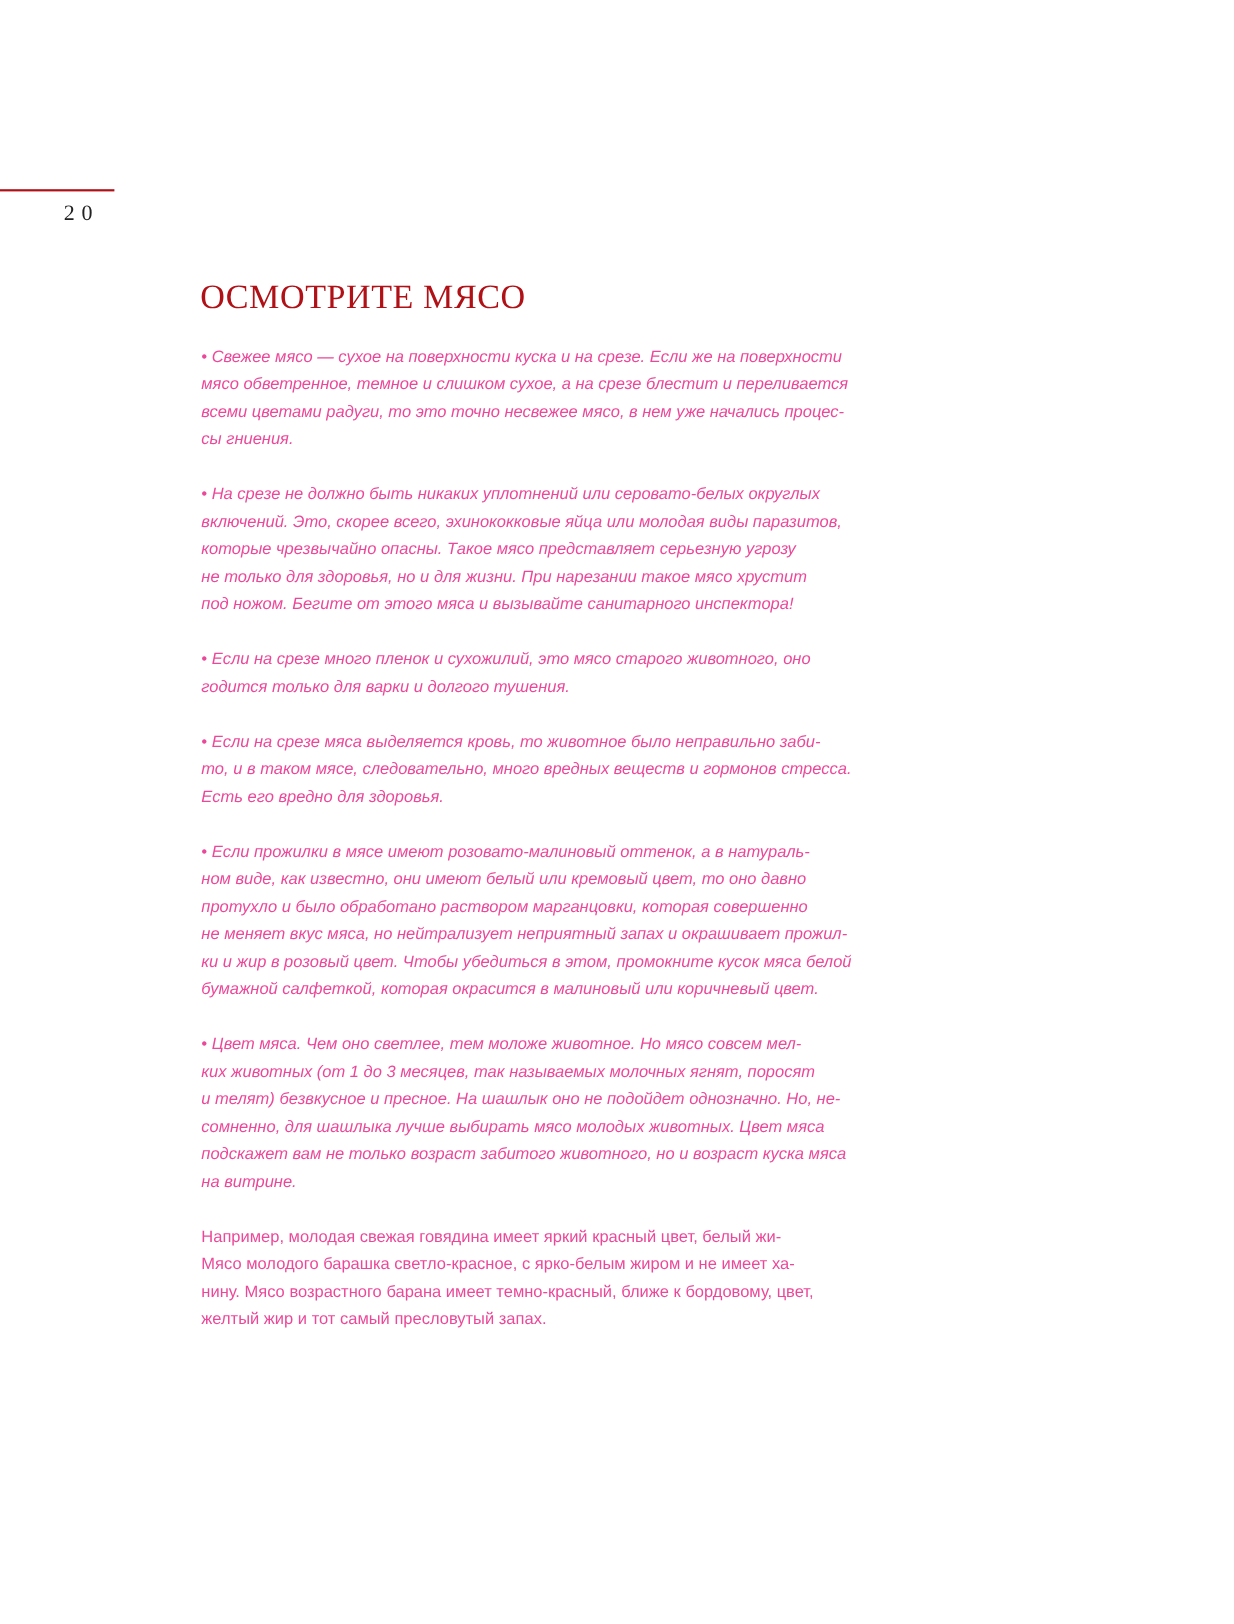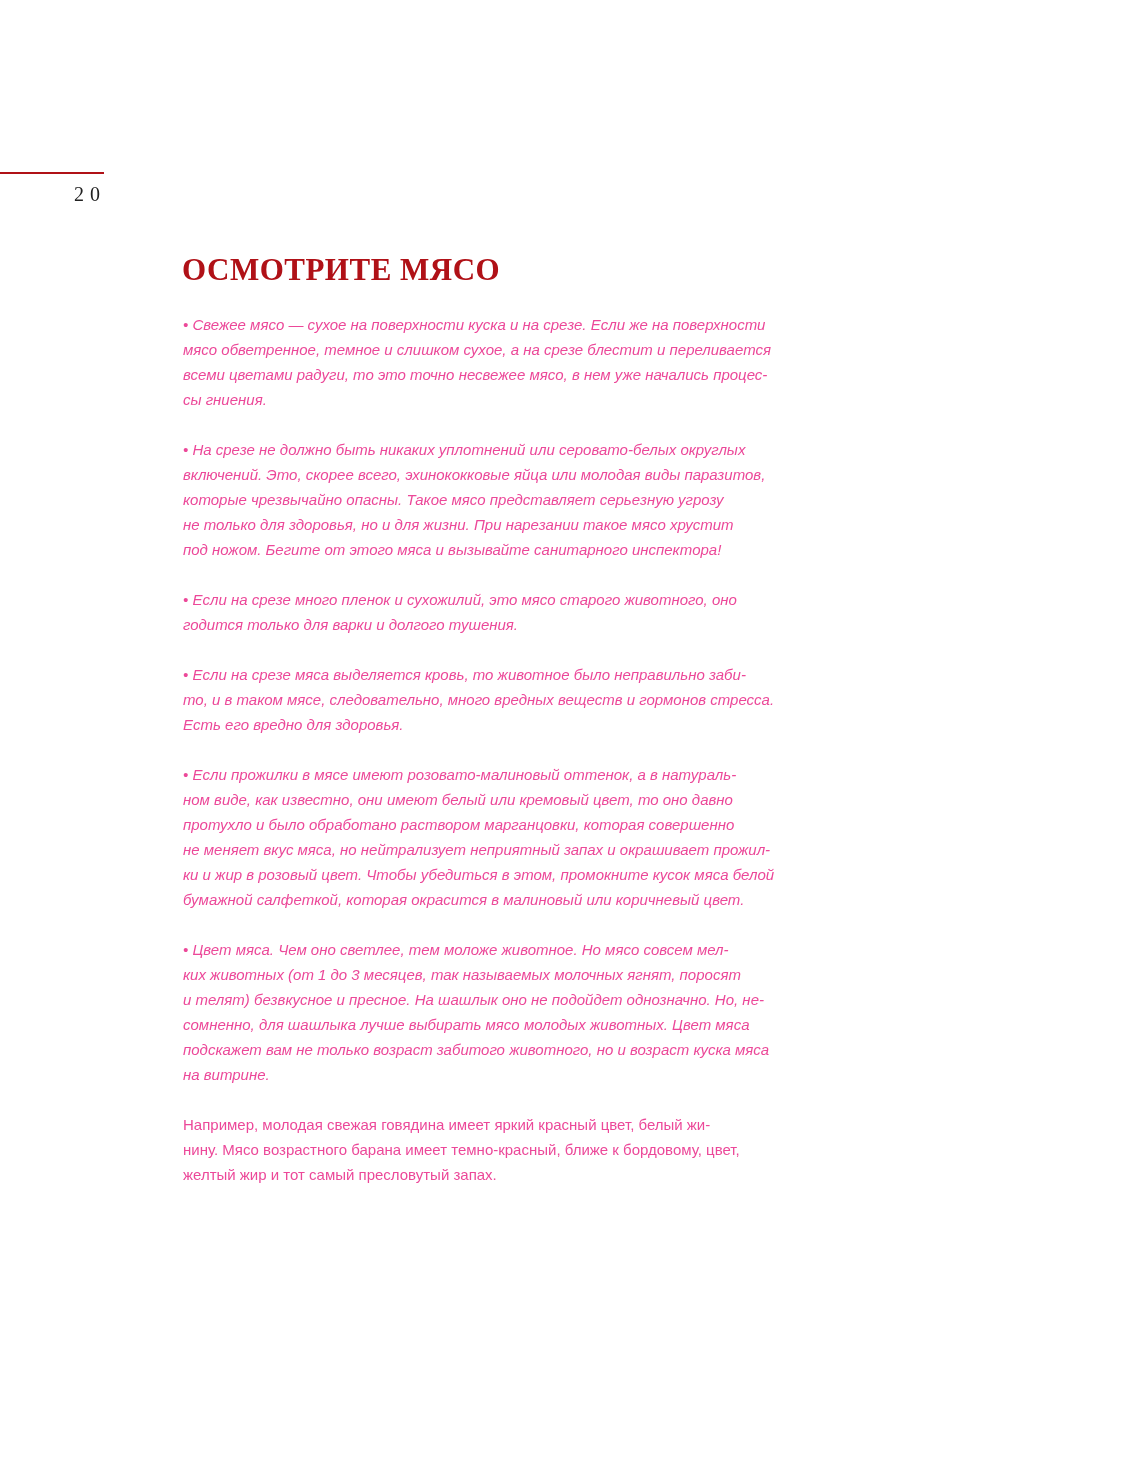--- a/index.html
+++ b/index.html
@@ -1,21 +1,21 @@
 <!DOCTYPE html>
 <html><head>
 <meta charset="utf-8">
 <style>
   html, body { margin:0; padding:0; background:#ffffff; }
   body { width:1122px; height:1476px; position:relative; overflow:hidden; }
   .rule { position:absolute; left:0; top:172px; width:104px; height:2px; background:#b01117; }
-  .page-num { position:absolute; left:64px; width:42px; top:183px; text-align:right;
+  .page-num { position:absolute; left:48px; width:42px; top:183px; text-align:right;
     font-family:"Liberation Serif", serif; font-size:20px; letter-spacing:6px; color:#222; }
   .title { position:absolute; left:182px; top:252px; margin:0;
-    font-family:"Liberation Serif", serif; font-size:31px; font-weight:bold; color:#b01117;
+    font-family:"Liberation Serif", serif; font-size:31px; font-weight:normal; color:#b01117;
     letter-spacing:0.5px; }
   .body { position:absolute; left:183px; top:312px; width:830px;
     font-family:"Liberation Sans", sans-serif; font-size:15px; line-height:25px; color:#ec4899; }
   .para { margin:0 0 25px 0; }
   .para.italic { font-style:italic; }
   .para.tight { margin-bottom:0; }
   .line { display:block; white-space:nowrap; }
 </style>
 </head>
 <body>
@@ -58,16 +58,17 @@
   <p class="para italic">
     <span class="line">• Цвет мяса. Чем оно светлее, тем моложе животное. Но мясо совсем мел-</span>
     <span class="line">ких животных (от 1 до 3 месяцев, так называемых молочных ягнят, поросят</span>
     <span class="line">и телят) безвкусное и пресное. На шашлык оно не подойдет однозначно. Но, не-</span>
     <span class="line">сомненно, для шашлыка лучше выбирать мясо молодых животных. Цвет мяса</span>
     <span class="line">подскажет вам не только возраст забитого животного, но и возраст куска мяса</span>
     <span class="line">на витрине.</span>
   </p>
   <p class="para tight">
     <span class="line">Например, молодая свежая говядина имеет яркий красный цвет, белый жи-</span>
+    <span class="line">Мясо молодого барашка светло-красное, с ярко-белым жиром и не имеет ха-</span>
     <span class="line">нину. Мясо возрастного барана имеет темно-красный, ближе к бордовому, цвет,</span>
     <span class="line">желтый жир и тот самый пресловутый запах.</span>
   </p>
 </div>
 
 </body></html>

